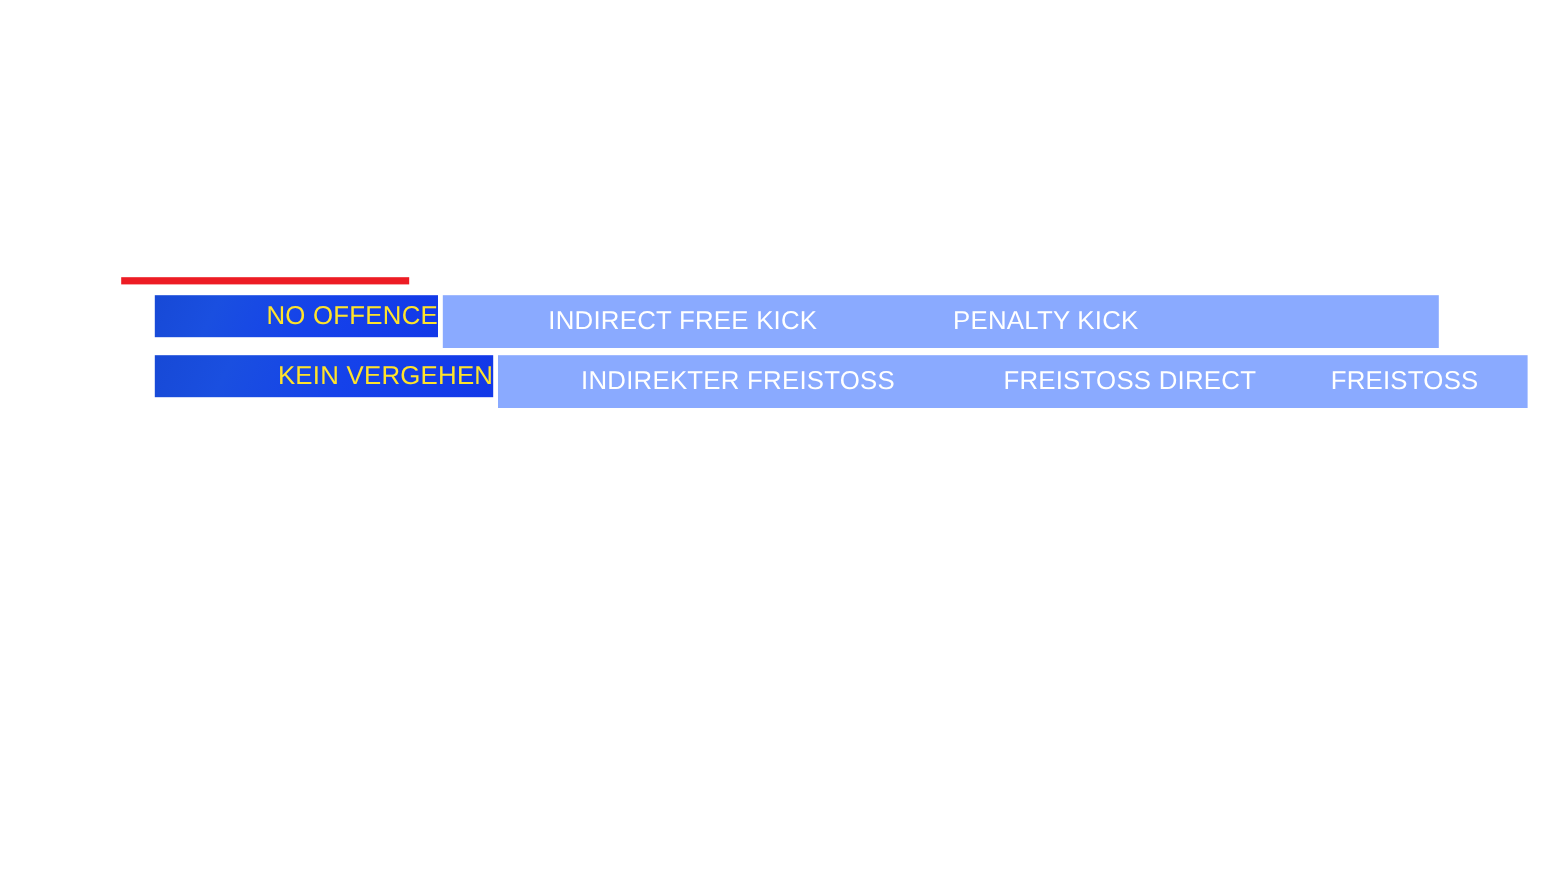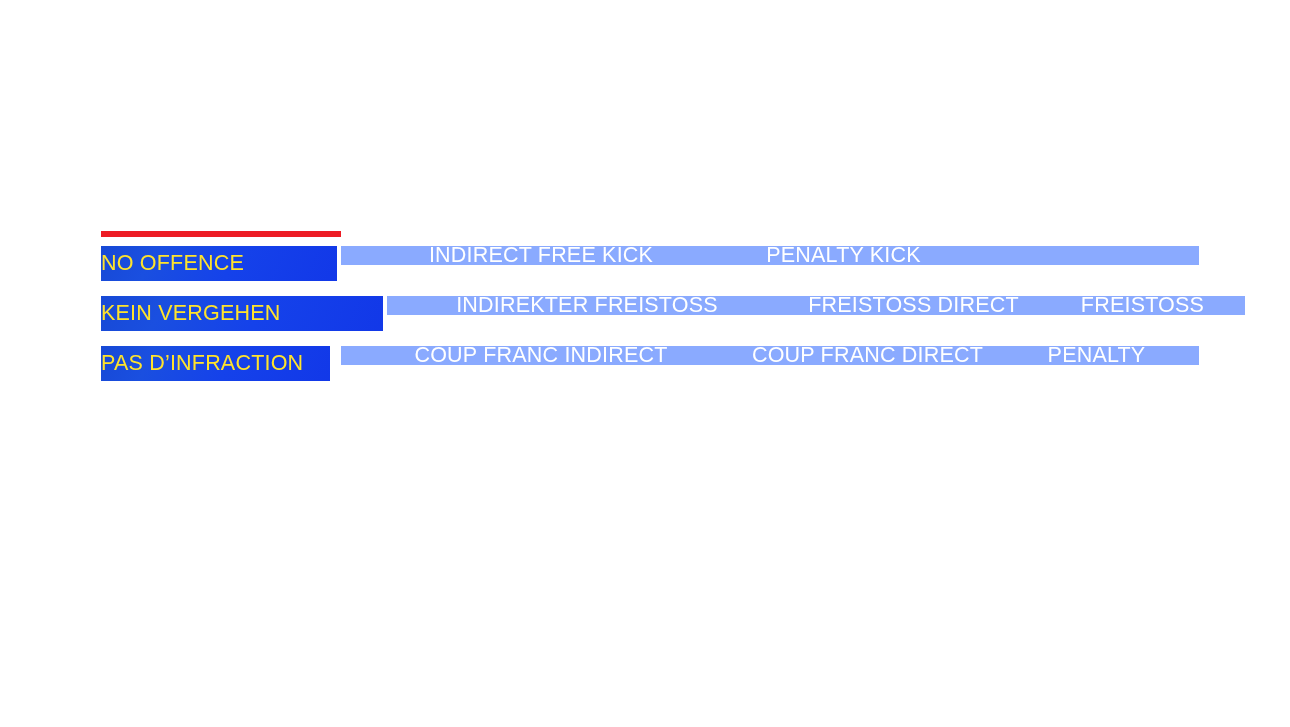--- a/index.html
+++ b/index.html
@@ -49,42 +49,43 @@
   .row:last-child { margin-bottom: 0; }
 
   
   .label-cell {
     flex: 0 0 auto;
     position: relative;
     height: 35px;
     background: linear-gradient(115deg, #1749d6 0%, #1a4fe0 22%, #1542ea 55%, #1238e8 100%);
     display: flex;
     align-items: center;
-    justify-content: flex-start;
+    justify-content: flex-end;
     box-sizing: border-box;
+    margin-left: 28px;
   }
   .label-cell .cell-text {
     color: #ffe32b;
     font-size: 21.5px;
     font-weight: 400;
     letter-spacing: 0.2px;
     white-space: nowrap;
     line-height: 1;
   }
 
   
   .gap {
     flex: 0 0 auto;
     background: #ffffff;
   }
 
   
   .options-band {
     flex: 1 1 auto;
-    height: 19px;
+    height: 44px;
     background: #8aaaff;
     display: flex;
     align-items: center;
     box-sizing: border-box;
   }
   .opt {
     height: 100%;
     display: flex;
     align-items: center;
     justify-content: center;
@@ -139,32 +140,15 @@
         </div>
         <div class="opt opt-2">
           <span class="cell-text">FREISTOSS DIRECT</span>
         </div>
         <div class="opt opt-3">
           <span class="cell-text">FREISTOSS</span>
         </div>
       </div>
     </div>
 
-    <div class="row">
-      <div class="label-cell" style="width:229px">
-        <span class="cell-text">PAS D’INFRACTION</span>
-      </div>
-      <div class="gap" style="width:11px"></div>
-      <div class="options-band">
-        <div class="opt opt-1">
-          <span class="cell-text">COUP FRANC INDIRECT</span>
-        </div>
-        <div class="opt opt-2">
-          <span class="cell-text">COUP FRANC DIRECT</span>
-        </div>
-        <div class="opt opt-3">
-          <span class="cell-text">PENALTY</span>
-        </div>
-      </div>
-    </div>
 
   </div>
 </div>
 
 </body></html>

